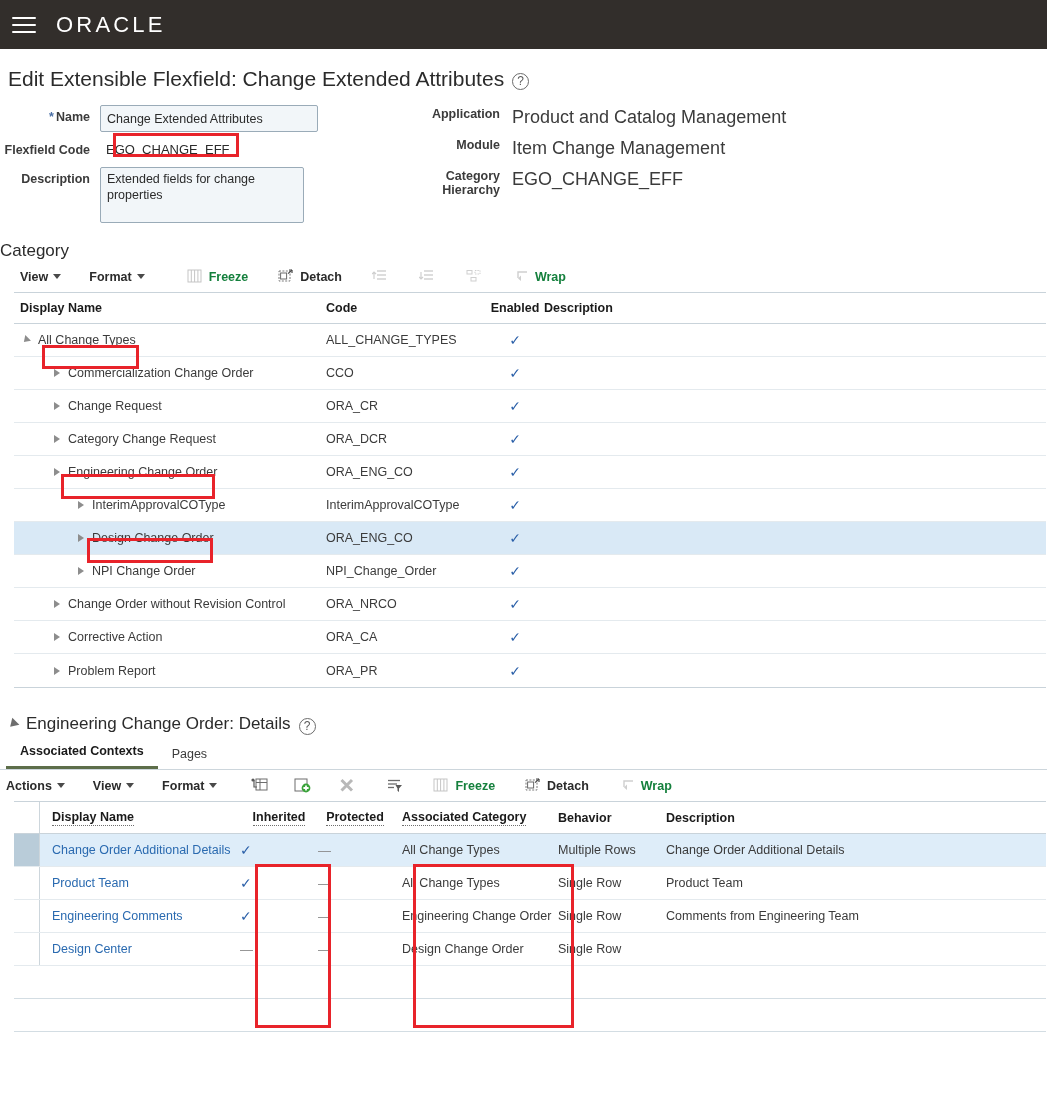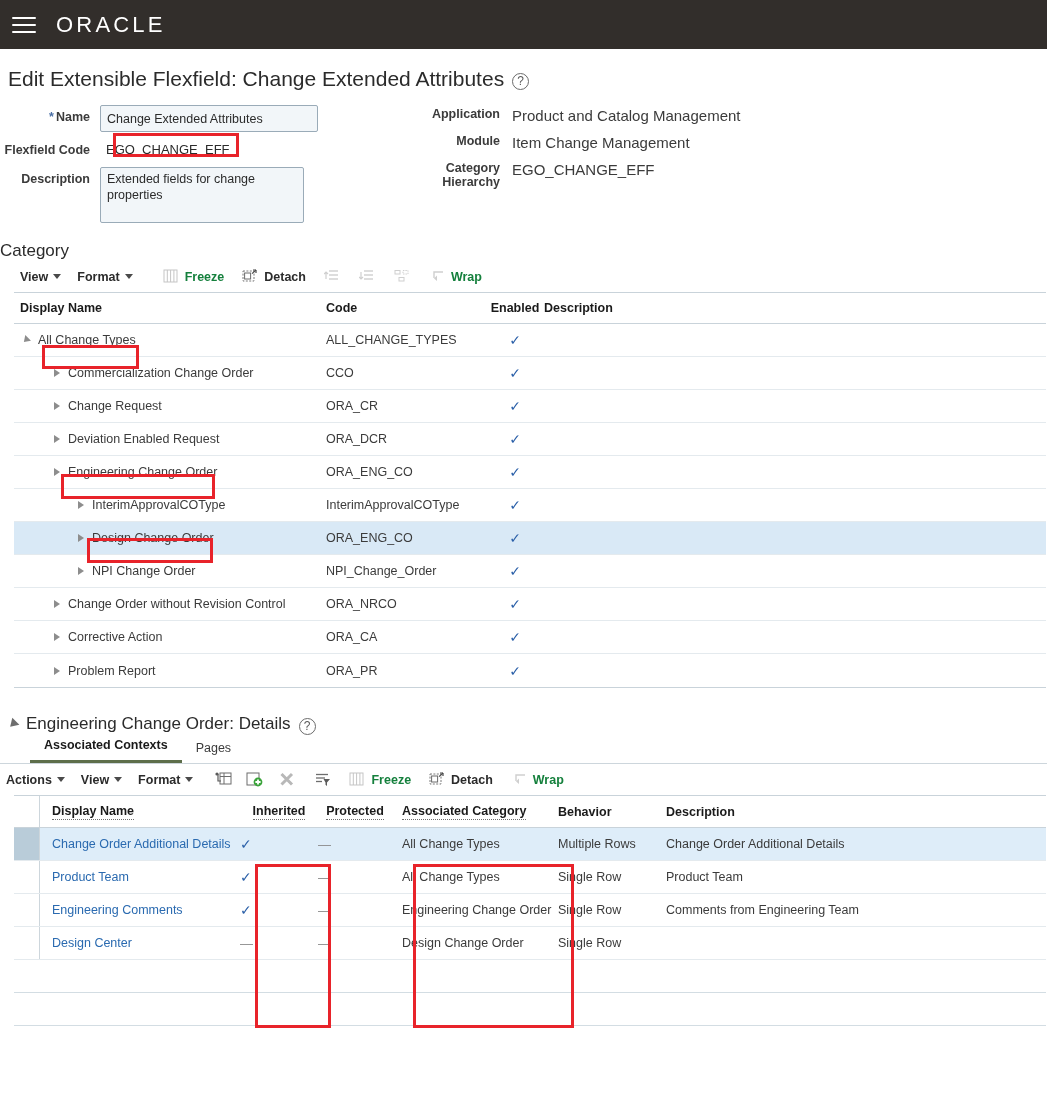--- a/index.html
+++ b/index.html
@@ -87,30 +87,30 @@
   .plain-val { font-size: 13px; color: #2b2b2b; padding-top: 4px; }
 
   .right-col {
     position: absolute; left: 390px; top: 2px;
   }
   .rfld-row { display: flex; margin-bottom: 10px; }
   .rfld-label {
     width: 122px; text-align: right; padding-right: 12px;
     font-size: 12.5px; font-weight: bold; color: #3b3b3b;
   }
-  .rfld-val { font-size: 15px; color: #3b3b3b; }
+  .rfld-val { font-size: 18px; color: #3b3b3b; }
 
   
   .sec-title {
     font-size: 17px; color: #2b2b2b; padding-left: 0; margin-top: 6px;
   }
 
   
   .toolbar {
-    display: flex; align-items: center; gap: 0px;
+    display: flex; align-items: center; gap: 12px;
     padding: 8px 0 8px 20px;
     font-size: 12.5px;
   }
   .tb-menu {
     display: flex; align-items: center; gap: 5px;
     color: #2b2b2b; font-weight: bold; cursor: pointer; margin-right: 16px;
   }
   .caret { width: 0; height: 0; border-left: 4.5px solid transparent; border-right: 4.5px solid transparent; border-top: 5px solid #4a4a4a; }
   .tb-btn {
     display: flex; align-items: center; gap: 5px;
@@ -168,21 +168,21 @@
     width: 0; height: 0;
     border-left: 5px solid transparent; border-right: 5px solid transparent;
     border-top: 8px solid #6d6d6d;
     transform: rotate(45deg);
     cursor: pointer;
   }
   .details-title { font-size: 17px; color: #2b2b2b; }
 
   .tabs {
     display: flex; align-items: flex-end; gap: 0;
-    margin-top: 4px; padding-left: 30px;
+    margin-top: 10px; padding-left: 6px;
     border-bottom: 1px solid #cdd6dc;
   }
   .tab {
     font-size: 12.5px; padding: 0 14px 8px 14px; cursor: pointer;
     color: #3b3b3b;
   }
   .tab.active { font-weight: bold; color: #1a1a1a; border-bottom: 3px solid #5d6e4a; }
 
   
   .d-sel { width: 26px; height: 100%; border-right: 1px solid #cdd6dc; }
@@ -377,21 +377,21 @@
           <span class="twisty-closed"></span>
           <span>Change Request</span>
         </div>
         <div class="c-code">ORA_CR</div>
         <div class="c-enabled"><span class="check">✓</span></div>
         <div class="c-desc"></div>
       </div>
       <div class="tbl-row">
         <div class="c-name ind1">
           <span class="twisty-closed"></span>
-          <span>Deviation Enabled Request</span>
+          <span>Category Change Request</span>
         </div>
         <div class="c-code">ORA_DCR</div>
         <div class="c-enabled"><span class="check">✓</span></div>
         <div class="c-desc"></div>
       </div>
       <div class="tbl-row">
         <div class="c-name ind1">
           <span class="twisty-closed"></span>
           <span>Engineering Change Order</span>
         </div>

